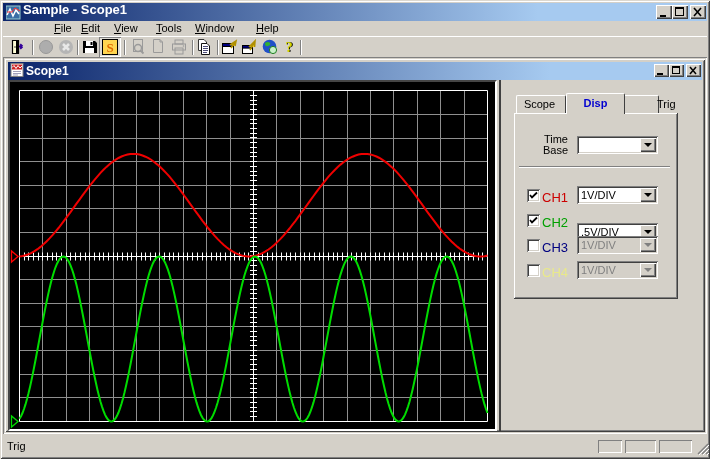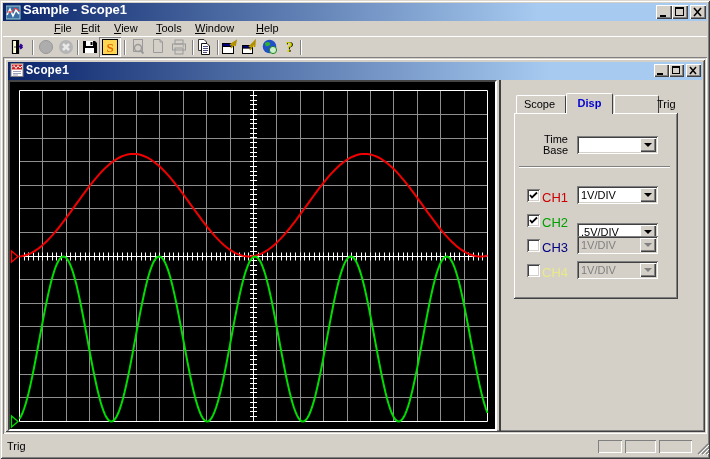--- a/index.html
+++ b/index.html
@@ -29,21 +29,21 @@
   .tico { position:absolute; top:2px; width:16px; height:16px; }
   
   #mdi { left:3px; top:57px; width:704px; height:377px; background:#D4D0C8;
     box-shadow: inset 1px 1px 0 #808080, inset -1px -1px 0 #ffffff; }
   
   #child { left:5px; top:59px; width:700px; height:373px; background:#D4D0C8;
     box-shadow: inset 1px 1px 0 #ffffff, inset -1px -1px 0 #404040,
                 inset 2px 2px 0 #D4D0C8, inset -2px -2px 0 #808080; }
   #ctitle { left:8px; top:62px; width:694px; height:18px;
     background:linear-gradient(to right,#0A246A 0%,#A6CAF0 78%,#A6CAF0 100%); }
-  #ctitletext { left:26px; top:64px; color:#fff; font-weight:bold; font-size:12px;font-family:Liberation Mono, monospace; }
+  #ctitletext { left:26px; top:64px; color:#fff; font-weight:bold; font-size:12px; }
   .cbtn { position:absolute; width:15px; height:13px; background:#D4D0C8;
     box-shadow: inset 1px 1px 0 #ffffff, inset -1px -1px 0 #404040, inset -2px -2px 0 #808080; }
   
   #scopeview { left:8px; top:80px; width:489px; height:351px; background:#000;
     border-top:2px solid #454545; border-left:2px solid #454545;
     border-right:2px solid #ffffff; border-bottom:2px solid #ffffff; }
   #split { left:499px; top:80px; width:2px; height:351px; background:#404040; }
   
   #panel { left:501px; top:80px; width:201px; height:349px; background:#D4D0C8; }
   .tab { position:absolute; height:18px; background:#D4D0C8; text-align:center;
@@ -211,21 +211,21 @@
       <path d="M9.5 170.5V178.5M14.5 170.5V178.5M18.5 170.5V178.5M23.5 170.5V178.5M28.5 170.5V178.5M32.5 170.5V178.5M37.5 170.5V178.5M42.5 170.5V178.5M46.5 170.5V178.5M51.5 170.5V178.5M56.5 170.5V178.5M60.5 170.5V178.5M65.5 170.5V178.5M70.5 170.5V178.5M75.5 170.5V178.5M79.5 170.5V178.5M84.5 170.5V178.5M89.5 170.5V178.5M93.5 170.5V178.5M98.5 170.5V178.5M103.5 170.5V178.5M107.5 170.5V178.5M112.5 170.5V178.5M117.5 170.5V178.5M121.5 170.5V178.5M126.5 170.5V178.5M131.5 170.5V178.5M135.5 170.5V178.5M140.5 170.5V178.5M145.5 170.5V178.5M149.5 170.5V178.5M154.5 170.5V178.5M159.5 170.5V178.5M163.5 170.5V178.5M168.5 170.5V178.5M173.5 170.5V178.5M177.5 170.5V178.5M182.5 170.5V178.5M187.5 170.5V178.5M192.5 170.5V178.5M196.5 170.5V178.5M201.5 170.5V178.5M206.5 170.5V178.5M210.5 170.5V178.5M215.5 170.5V178.5M220.5 170.5V178.5M224.5 170.5V178.5M229.5 170.5V178.5M234.5 170.5V178.5M238.5 170.5V178.5M243.5 170.5V178.5M248.5 170.5V178.5M252.5 170.5V178.5M257.5 170.5V178.5M262.5 170.5V178.5M266.5 170.5V178.5M271.5 170.5V178.5M276.5 170.5V178.5M280.5 170.5V178.5M285.5 170.5V178.5M290.5 170.5V178.5M294.5 170.5V178.5M299.5 170.5V178.5M304.5 170.5V178.5M309.5 170.5V178.5M313.5 170.5V178.5M318.5 170.5V178.5M323.5 170.5V178.5M327.5 170.5V178.5M332.5 170.5V178.5M337.5 170.5V178.5M341.5 170.5V178.5M346.5 170.5V178.5M351.5 170.5V178.5M355.5 170.5V178.5M360.5 170.5V178.5M365.5 170.5V178.5M369.5 170.5V178.5M374.5 170.5V178.5M379.5 170.5V178.5M383.5 170.5V178.5M388.5 170.5V178.5M393.5 170.5V178.5M397.5 170.5V178.5M402.5 170.5V178.5M407.5 170.5V178.5M411.5 170.5V178.5M416.5 170.5V178.5M421.5 170.5V178.5M426.5 170.5V178.5M430.5 170.5V178.5M435.5 170.5V178.5M440.5 170.5V178.5M444.5 170.5V178.5M449.5 170.5V178.5M454.5 170.5V178.5M458.5 170.5V178.5M463.5 170.5V178.5M468.5 170.5V178.5M472.5 170.5V178.5M477.5 170.5V178.5M240.0 8.5H247.0M240.0 13.5H247.0M240.0 18.5H247.0M240.0 22.5H247.0M240.0 27.5H247.0M240.0 32.5H247.0M240.0 37.5H247.0M240.0 41.5H247.0M240.0 46.5H247.0M240.0 51.5H247.0M240.0 55.5H247.0M240.0 60.5H247.0M240.0 65.5H247.0M240.0 70.5H247.0M240.0 74.5H247.0M240.0 79.5H247.0M240.0 84.5H247.0M240.0 89.5H247.0M240.0 93.5H247.0M240.0 98.5H247.0M240.0 103.5H247.0M240.0 107.5H247.0M240.0 112.5H247.0M240.0 117.5H247.0M240.0 122.5H247.0M240.0 126.5H247.0M240.0 131.5H247.0M240.0 136.5H247.0M240.0 140.5H247.0M240.0 145.5H247.0M240.0 150.5H247.0M240.0 155.5H247.0M240.0 159.5H247.0M240.0 164.5H247.0M240.0 169.5H247.0M240.0 173.5H247.0M240.0 178.5H247.0M240.0 183.5H247.0M240.0 188.5H247.0M240.0 192.5H247.0M240.0 197.5H247.0M240.0 202.5H247.0M240.0 207.5H247.0M240.0 211.5H247.0M240.0 216.5H247.0M240.0 221.5H247.0M240.0 225.5H247.0M240.0 230.5H247.0M240.0 235.5H247.0M240.0 240.5H247.0M240.0 244.5H247.0M240.0 249.5H247.0M240.0 254.5H247.0M240.0 258.5H247.0M240.0 263.5H247.0M240.0 268.5H247.0M240.0 273.5H247.0M240.0 277.5H247.0M240.0 282.5H247.0M240.0 287.5H247.0M240.0 292.5H247.0M240.0 296.5H247.0M240.0 301.5H247.0M240.0 306.5H247.0M240.0 310.5H247.0M240.0 315.5H247.0M240.0 320.5H247.0M240.0 325.5H247.0M240.0 329.5H247.0M240.0 334.5H247.0M240.0 339.5H247.0" stroke="#ffffff" stroke-width="1" fill="none"></path>
       <polyline points="9.5 174.4,12.5 174.0,15.5 173.3,18.5 172.3,21.5 170.9,24.5 169.2,27.5 167.2,30.5 164.9,33.5 162.3,36.5 159.5,39.5 156.4,42.5 153.1,45.5 149.6,48.5 146.0,51.5 142.2,54.5 138.2,57.5 134.2,60.5 130.1,63.5 125.9,66.5 121.7,69.5 117.6,72.5 113.4,75.5 109.4,78.5 105.4,81.5 101.5,84.5 97.8,87.5 94.3,90.5 90.9,93.5 87.8,96.5 84.9,99.5 82.2,102.5 79.9,105.5 77.8,108.5 76.0,111.5 74.5,114.5 73.4,117.5 72.5,120.5 72.0,123.5 71.9,126.5 72.1,129.5 72.6,132.5 73.5,135.5 74.7,138.5 76.2,141.5 78.0,144.5 80.2,147.5 82.6,150.5 85.3,153.5 88.2,156.5 91.4,159.5 94.7,162.5 98.3,165.5 102.1,168.5 105.9,171.5 109.9,174.5 114.0,177.5 118.1,180.5 122.3,183.5 126.5,186.5 130.6,189.5 134.7,192.5 138.8,195.5 142.7,198.5 146.5,201.5 150.1,204.5 153.6,207.5 156.9,210.5 159.9,213.5 162.7,216.5 165.2,219.5 167.5,222.5 169.4,225.5 171.1,228.5 172.4,231.5 173.4,234.5 174.1,237.5 174.5,240.5 174.5,243.5 174.1,246.5 173.4,249.5 172.4,252.5 171.1,255.5 169.4,258.5 167.5,261.5 165.2,264.5 162.7,267.5 159.9,270.5 156.9,273.5 153.6,276.5 150.1,279.5 146.5,282.5 142.7,285.5 138.8,288.5 134.7,291.5 130.6,294.5 126.5,297.5 122.3,300.5 118.1,303.5 114.0,306.5 109.9,309.5 105.9,312.5 102.1,315.5 98.3,318.5 94.7,321.5 91.4,324.5 88.2,327.5 85.3,330.5 82.6,333.5 80.2,336.5 78.0,339.5 76.2,342.5 74.7,345.5 73.5,348.5 72.6,351.5 72.1,354.5 71.9,357.5 72.0,360.5 72.5,363.5 73.4,366.5 74.5,369.5 76.0,372.5 77.8,375.5 79.9,378.5 82.2,381.5 84.9,384.5 87.8,387.5 90.9,390.5 94.3,393.5 97.8,396.5 101.5,399.5 105.4,402.5 109.4,405.5 113.4,408.5 117.6,411.5 121.7,414.5 125.9,417.5 130.1,420.5 134.2,423.5 138.2,426.5 142.2,429.5 146.0,432.5 149.6,435.5 153.1,438.5 156.4,441.5 159.5,444.5 162.3,447.5 164.9,450.5 167.2,453.5 169.2,456.5 170.9,459.5 172.3,462.5 173.3,465.5 174.0,468.5 174.4,471.5 174.5,474.5 174.2,477.5 173.5" stroke="#f00000" stroke-width="2" fill="none"></polyline>
       <polyline points="9.5 336.7,11.0 334.2,12.5 331.0,14.0 327.0,15.5 322.4,17.0 317.1,18.5 311.3,20.0 304.9,21.5 298.1,23.0 290.9,24.5 283.3,26.0 275.5,27.5 267.5,29.0 259.4,30.5 251.3,32.0 243.3,33.5 235.3,35.0 227.6,36.5 220.2,38.0 213.1,39.5 206.5,41.0 200.3,42.5 194.7,44.0 189.7,45.5 185.3,47.0 181.7,48.5 178.7,50.0 176.5,51.5 175.1,53.0 174.5,54.5 174.7,56.0 175.7,57.5 177.5,59.0 180.0,60.5 183.3,62.0 187.3,63.5 191.9,65.0 197.2,66.5 203.1,68.0 209.5,69.5 216.4,71.0 223.6,72.5 231.2,74.0 239.0,75.5 247.0,77.0 255.1,78.5 263.2,80.0 271.3,81.5 279.2,83.0 286.9,84.5 294.3,86.0 301.3,87.5 308.0,89.0 314.1,90.5 319.7,92.0 324.6,93.5 328.9,95.0 332.6,96.5 335.4,98.0 337.6,99.5 338.9,101.0 339.5,102.5 339.2,104.0 338.2,105.5 336.4,107.0 333.8,108.5 330.5,110.0 326.4,111.5 321.7,113.0 316.4,114.5 310.5,116.0 304.0,117.5 297.2,119.0 289.9,120.5 282.3,122.0 274.5,123.5 266.4,125.0 258.4,126.5 250.2,128.0 242.2,129.5 234.3,131.0 226.6,132.5 219.2,134.0 212.2,135.5 205.6,137.0 199.5,138.5 194.0,140.0 189.1,141.5 184.8,143.0 181.2,144.5 178.4,146.0 176.3,147.5 175.0,149.0 174.5,150.5 174.8,152.0 175.9,153.5 177.8,155.0 180.4,156.5 183.8,158.0 187.9,159.5 192.6,161.0 198.0,162.5 203.9,164.0 210.4,165.5 217.3,167.0 224.6,168.5 232.2,170.0 240.1,171.5 248.1,173.0 256.2,174.5 264.3,176.0 272.3,177.5 280.2,179.0 287.9,180.5 295.2,182.0 302.2,183.5 308.8,185.0 314.9,186.5 320.4,188.0 325.2,189.5 329.5,191.0 333.0,192.5 335.8,194.0 337.8,195.5 339.0,197.0 339.5,198.5 339.2,200.0 338.0,201.5 336.1,203.0 333.4,204.5 330.0,206.0 325.8,207.5 321.0,209.0 315.6,210.5 309.6,212.0 303.1,213.5 296.2,215.0 288.9,216.5 281.3,218.0 273.4,219.5 265.4,221.0 257.3,222.5 249.2,224.0 241.1,225.5 233.3,227.0 225.6,228.5 218.3,230.0 211.3,231.5 204.8,233.0 198.8,234.5 193.3,236.0 188.5,237.5 184.3,239.0 180.8,240.5 178.1,242.0 176.1,243.5 174.9,245.0 174.5,246.5 174.9,248.0 176.1,249.5 178.1,251.0 180.8,252.5 184.3,254.0 188.5,255.5 193.3,257.0 198.8,258.5 204.8,260.0 211.3,261.5 218.3,263.0 225.6,264.5 233.3,266.0 241.1,267.5 249.2,269.0 257.3,270.5 265.4,272.0 273.4,273.5 281.3,275.0 288.9,276.5 296.2,278.0 303.1,279.5 309.6,281.0 315.6,282.5 321.0,284.0 325.8,285.5 330.0,287.0 333.4,288.5 336.1,290.0 338.0,291.5 339.2,293.0 339.5,294.5 339.0,296.0 337.8,297.5 335.8,299.0 333.0,300.5 329.5,302.0 325.2,303.5 320.4,305.0 314.9,306.5 308.8,308.0 302.2,309.5 295.2,311.0 287.9,312.5 280.2,314.0 272.3,315.5 264.3,317.0 256.2,318.5 248.1,320.0 240.1,321.5 232.2,323.0 224.6,324.5 217.3,326.0 210.4,327.5 203.9,329.0 198.0,330.5 192.6,332.0 187.9,333.5 183.8,335.0 180.4,336.5 177.8,338.0 175.9,339.5 174.8,341.0 174.5,342.5 175.0,344.0 176.3,345.5 178.4,347.0 181.2,348.5 184.8,350.0 189.1,351.5 194.0,353.0 199.5,354.5 205.6,356.0 212.2,357.5 219.2,359.0 226.6,360.5 234.3,362.0 242.2,363.5 250.2,365.0 258.4,366.5 266.4,368.0 274.5,369.5 282.3,371.0 289.9,372.5 297.2,374.0 304.0,375.5 310.5,377.0 316.4,378.5 321.7,380.0 326.4,381.5 330.5,383.0 333.8,384.5 336.4,386.0 338.2,387.5 339.2,389.0 339.5,390.5 338.9,392.0 337.6,393.5 335.4,395.0 332.6,396.5 328.9,398.0 324.6,399.5 319.7,401.0 314.1,402.5 308.0,404.0 301.3,405.5 294.3,407.0 286.9,408.5 279.2,410.0 271.3,411.5 263.2,413.0 255.1,414.5 247.0,416.0 239.0,417.5 231.2,419.0 223.6,420.5 216.4,422.0 209.5,423.5 203.1,425.0 197.2,426.5 191.9,428.0 187.3,429.5 183.3,431.0 180.0,432.5 177.5,434.0 175.7,435.5 174.7,437.0 174.5,438.5 175.1,440.0 176.5,441.5 178.7,443.0 181.7,444.5 185.3,446.0 189.7,447.5 194.7,449.0 200.3,450.5 206.5,452.0 213.1,453.5 220.2,455.0 227.6,456.5 235.3,458.0 243.3,459.5 251.3,461.0 259.4,462.5 267.5,464.0 275.5,465.5 283.3,467.0 290.9,468.5 298.1,470.0 304.9,471.5 311.3,473.0 317.1,474.5 322.4,476.0 327.0,477.5 331.0" stroke="#00dd00" stroke-width="2" fill="none"></polyline>
       <path d="M1.5 169.0L1.5 180.0L8 174.5Z" stroke="#ff0000" stroke-width="1.3" fill="none"></path>
       <path d="M1.5 334.0L1.5 345.0L8 339.5Z" stroke="#00dd00" stroke-width="1.3" fill="none"></path>
     </svg></div>
 <div id="split" class="abs"></div>
 <div id="panel" class="abs"></div>
 
 <div class="tab" style="left:516px; top:95px; width:50px; text-indent:-3px;">Scope</div>
-<div class="tab" style="left:566px; top:93px; width:47px; height:21px; color:#0000d0; padding-top:3px; font-weight:bold; z-index:5;">Disp</div>
+<div class="tab" style="left:566px; top:93px; width:59px; height:21px; color:#0000d0; padding-top:3px; font-weight:bold; z-index:5;">Disp</div>
 <div class="tab" style="left:614px; top:95px; width:45px;padding-left:42px;">Trig</div>
 <div id="pane" class="abs"></div>
 <div class="abs" style="left:540px; top:134px; width:28px; text-align:right; line-height:11px;">Time<br>Base</div>
 <div class="combo" style="left:577px; top:136px;">
   <span class="cbtnarrow">
       <span class="arrowdn"></span>
     </span>
 </div>
 <div class="abs" style="left:519px; top:166px; width:151px; height:2px; border-top:1px solid #808080; border-bottom:1px solid #ffffff;"></div>
 

